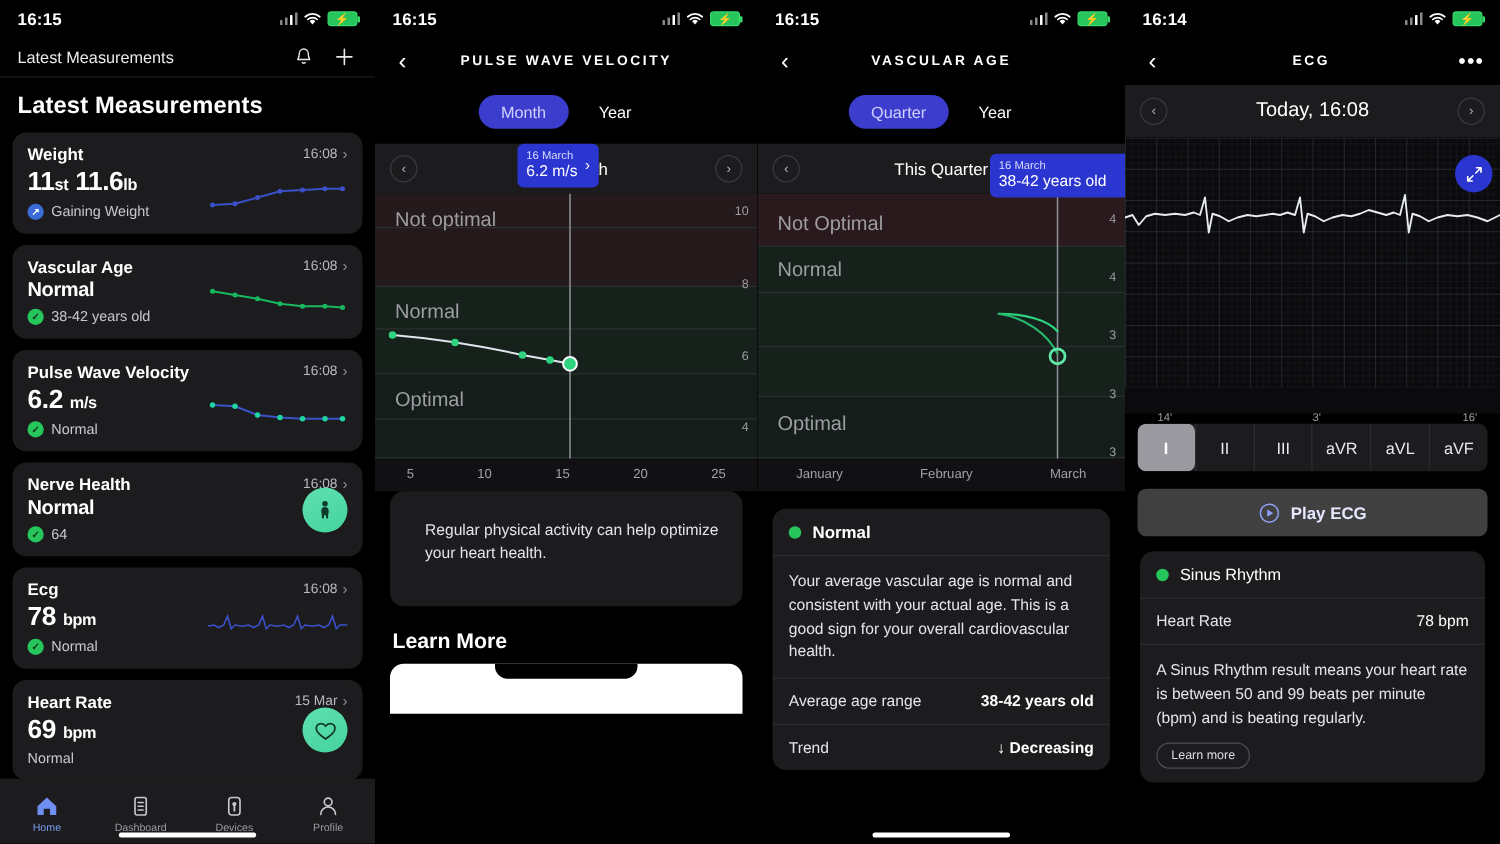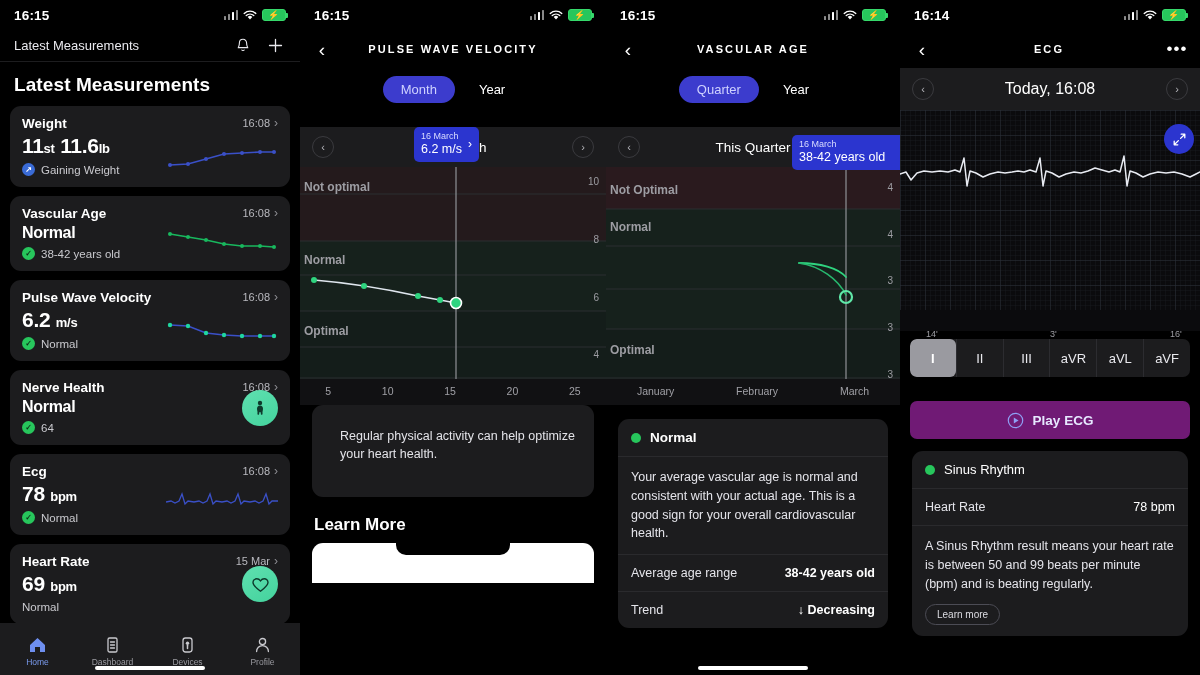--- a/index.html
+++ b/index.html
@@ -69,39 +69,39 @@
                background: linear-gradient(150deg,#5fe0b0,#44d39d); display:flex;align-items:center;justify-content:center;}
   .tabbar { position:absolute; left:0; bottom:0; width:100%; height:52px; background:#1c1c1e;
             display:flex; align-items:center; padding-top: 4px; }
   .tabitem { flex:1; display:flex; flex-direction:column; align-items:center; gap:3px; cursor:pointer; }
   .tabitem span { font-size: 8.5px; color:#9a9aa0; }
   .tabitem.active span { color:#7b9cf0; }
   .homebar { position:absolute; bottom:5px; left:50%; transform:translateX(-50%);
              width: 110px; height: 4px; background:#fff; border-radius:3px; }
 
   
-  .segwrap { display:flex; justify-content:center; align-items:center; gap: 6px; padding: 8px 0 24px; }
+  .segwrap { display:flex; justify-content:center; align-items:center; gap: 6px; padding: 8px 0 12px; }
   .seg { padding: 6px 18px; border-radius: 16px; font-size: 13px; color:#fff; cursor:pointer; }
   .seg.on { background: #3c3ccd; color:#cfd2ff; font-weight: 500; }
 
   
   .period { display:flex; align-items:center; justify-content:space-between; padding: 9px 12px;
             background:#1c1c1e; }
   .circbtn { width: 22px; height: 22px; border-radius:50%; border:1px solid #3a3a3e;
              display:flex;align-items:center;justify-content:center; font-size:11px; color:#b6b6bb; cursor:pointer; }
   .period .pt { font-size: 13.5px; color:#fff; }
 
   
   .chart { position: relative; width: 100%; }
   .bubble { position:absolute; background:#2b35cf; border-radius: 5px; padding: 4px 7px; z-index:6;
             display:flex; align-items:center; gap:6px; }
   .bubble .bt { font-size: 9px; color:#d9dcff; line-height: 1.25; }
   .bubble .bv { font-size: 12.5px; color:#fff; line-height: 1.25; }
   .bubble .bchev { font-size: 12px; color:#fff; }
-  .bandlabel { position:absolute; left: 4px; font-size: 12px; color:#9d9da3; z-index:3;font-weight:bold; }
+  .bandlabel { position:absolute; left: 16px; font-size: 16px; color:#9d9da3; z-index:3; }
   .ylab { position:absolute; right: 7px; font-size: 10px; color:#9d9da3; z-index:3; }
   .xlabs { display:flex; justify-content:space-around; font-size: 10.5px; color:#a0a0a6; padding: 6px 0 8px;
            background:#111113; }
 
   
   .sect-head { display:flex; align-items:center; justify-content:space-between; padding: 14px 14px 10px; }
   .sect-head h3 { font-size: 17px; font-weight: 700; }
   .pillbtn { border:1px solid #5a5a62; border-radius: 12px; padding: 4px 12px; font-size: 11px;
              color:#e4e4ea; cursor:pointer; }
   .tipcard { margin: 0 12px; background:#1c1c1e; border-radius: 11px; padding: 22px 14px; min-height: 92px; }
@@ -128,21 +128,21 @@
   .ecg-period { display:flex; align-items:center; justify-content:space-between; padding: 10px 12px; background:#1c1c1e;}
   .ecg-graph { position:relative; background:#0b0b0d; }
   .fab { position:absolute; right: 6px; top: 14px; width: 30px; height: 30px; border-radius:50%;
          background:#2b35cf; display:flex;align-items:center;justify-content:center; cursor:pointer; }
   .ecg-xlabs { position:absolute; bottom: 2px; left:0; width:100%; display:flex; font-size: 9px; color:#9d9da3; }
   .leads { display:flex; margin: 8px 10px 0; background:#1c1c1e; border-radius: 7px; overflow:hidden; height: 38px; }
   .lead { flex:1; display:flex; align-items:center; justify-content:center; font-size: 13px; color:#e9e9ee;
           border-left:1px solid #2c2c30; cursor:pointer; }
   .lead:first-child { border-left:none; }
   .lead.on { background:#9a9aa0; color:#fff; font-weight:700; border-radius: 6px; }
-  .playbtn { margin: 24px 10px 0; height: 38px; background:#701a75; border-radius: 7px;
+  .playbtn { margin: 14px 10px 0; height: 38px; background:#404040; border-radius: 7px;
              display:flex; align-items:center; justify-content:center; gap:9px; cursor:pointer; }
   .playbtn span { font-size: 13.5px; font-weight: 700; color:#e6e8ff; }
 </style>
 </head>
 <body>
 
 <div class="screen" id="p1">
 
   <div class="statusbar">
     <div class="sb-time">16:15</div>

